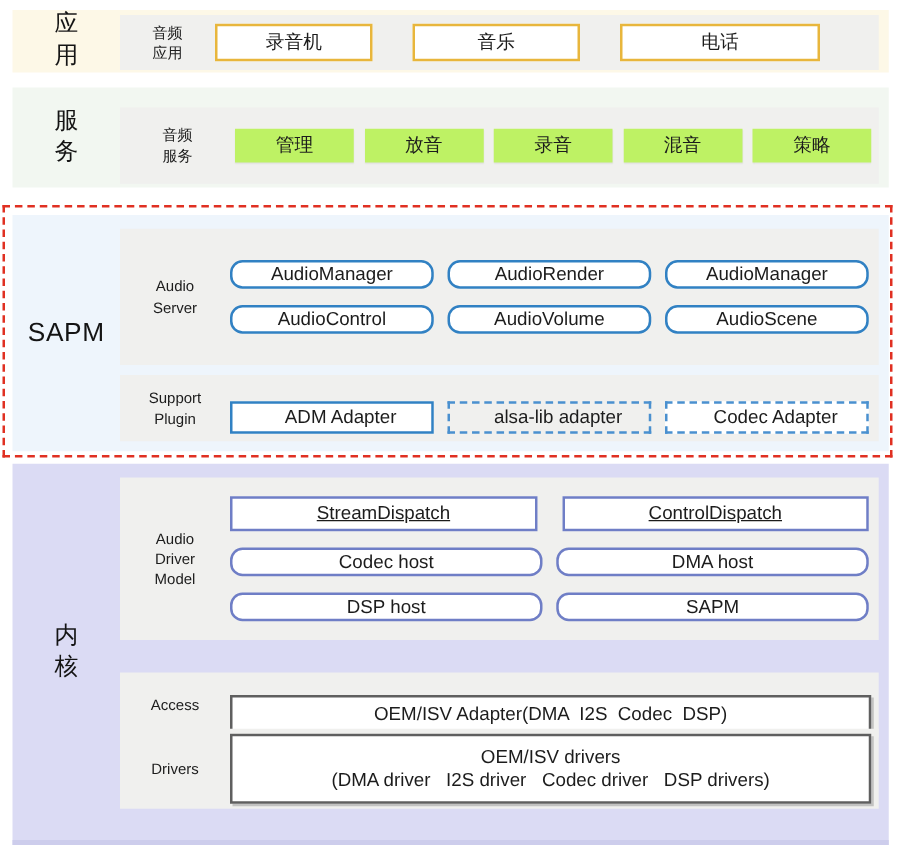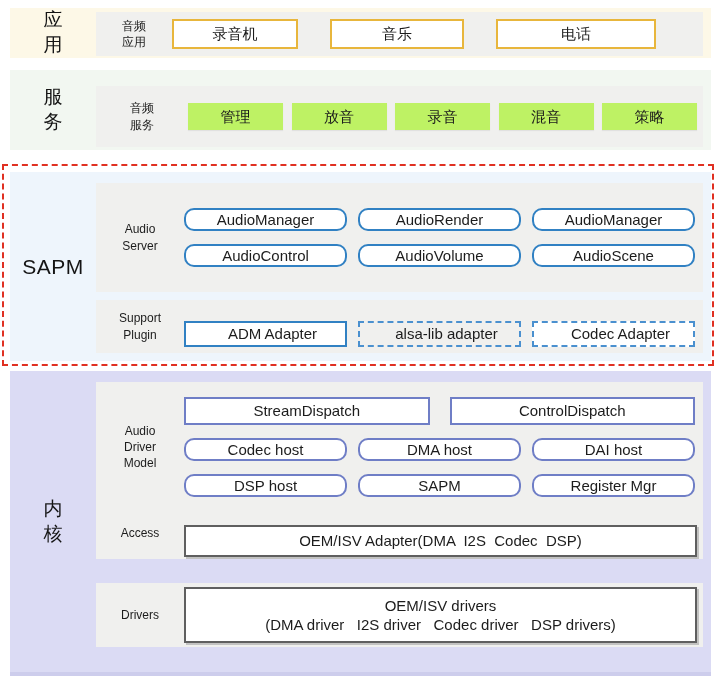--- a/index.html
+++ b/index.html
@@ -51,22 +51,22 @@
   #panel-support{top:128px;height:53px;}
   .boxes-support{gap:11px;padding-right:8px;align-items:flex-end;padding-bottom:6px;}
   .boxes-support .bx{flex:1;height:26px;padding-left:14px;}
   .blue-dash{border:2px dashed #4a90cf;}
   .fill-none{background:transparent;}
 
   
   #panel-adm{top:11px;height:130px;}
   .purple{border:2px solid #6f7ec6;}
   .row2{display:flex;gap:20px;}
-  .row2 .bx{flex:1;height:28px;}
-  #panel-access{top:136px;height:52px;}
+  .row2 .bx{flex:1;height:28px;text-decoration:underline;}
+  #panel-access{top:167px;height:52px;}
   #panel-drivers{top:212px;height:64px;}
   .boxes-single{padding-right:6px;}
   .gray{border:2px solid #5f5f5f;box-shadow:2px 2px 0 rgba(110,110,110,0.35);flex:1;}
   .h-access{height:32px;margin-top:15px;}
   .h-drivers{height:56px;}
 </style>
 </head>
 <body>
 
 <div class="stage">
@@ -143,26 +143,24 @@
 Driver
 Model</div>
       <div class="rows">
         <div class="row2">
           <div class="bx purple">StreamDispatch</div>
           <div class="bx purple">ControlDispatch</div>
         </div>
         <div class="row3">
           <div class="bx purple">Codec host</div>
           <div class="bx purple">DMA host</div>
-          <div class="bx purple">DAI host</div>
         </div>
         <div class="row3">
           <div class="bx purple">DSP host</div>
           <div class="bx purple">SAPM</div>
-          <div class="bx purple">Register Mgr</div>
         </div>
       </div>
     </div>
 
     <div class="panel" id="panel-access">
       <div class="panel-label">Access</div>
       <div class="boxes boxes-single">
         <div class="bx gray h-access">OEM/ISV Adapter(DMA  I2S  Codec  DSP)</div>
       </div>
     </div>

